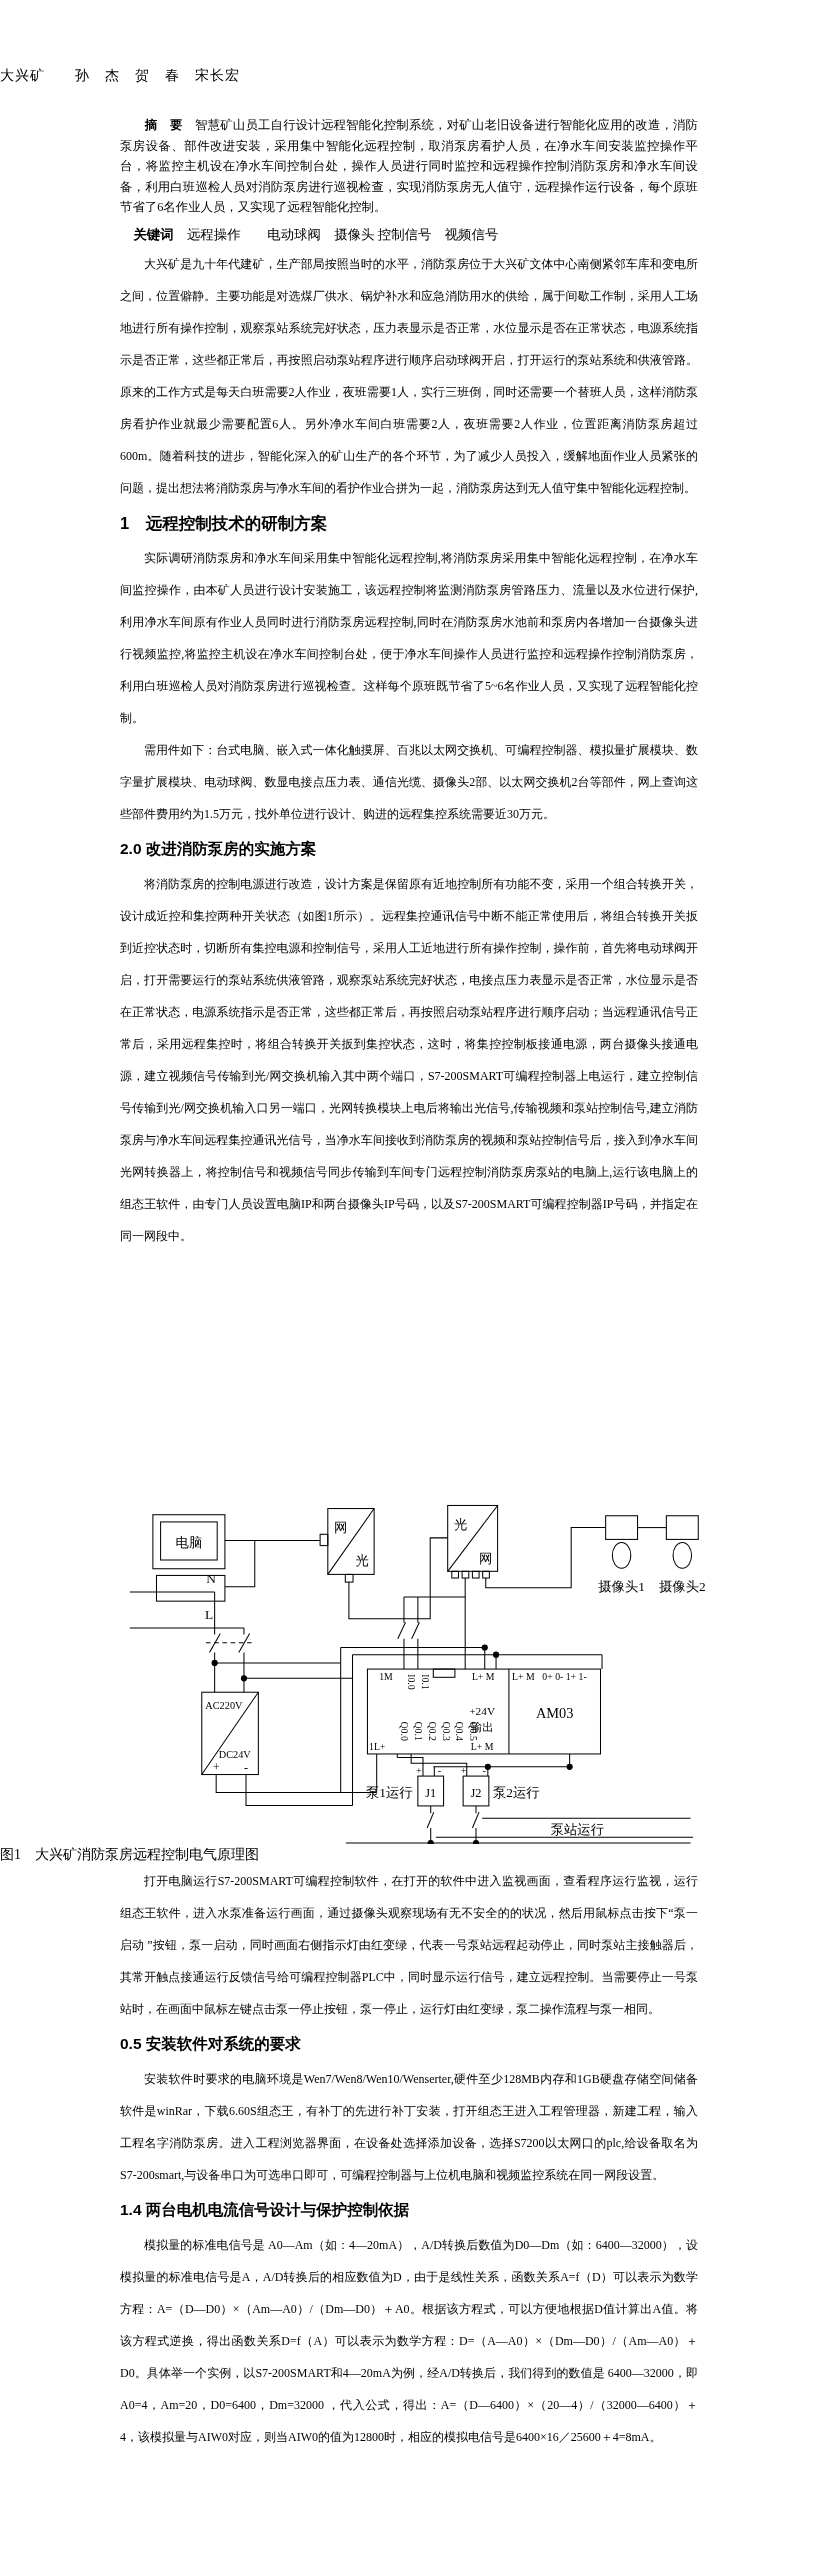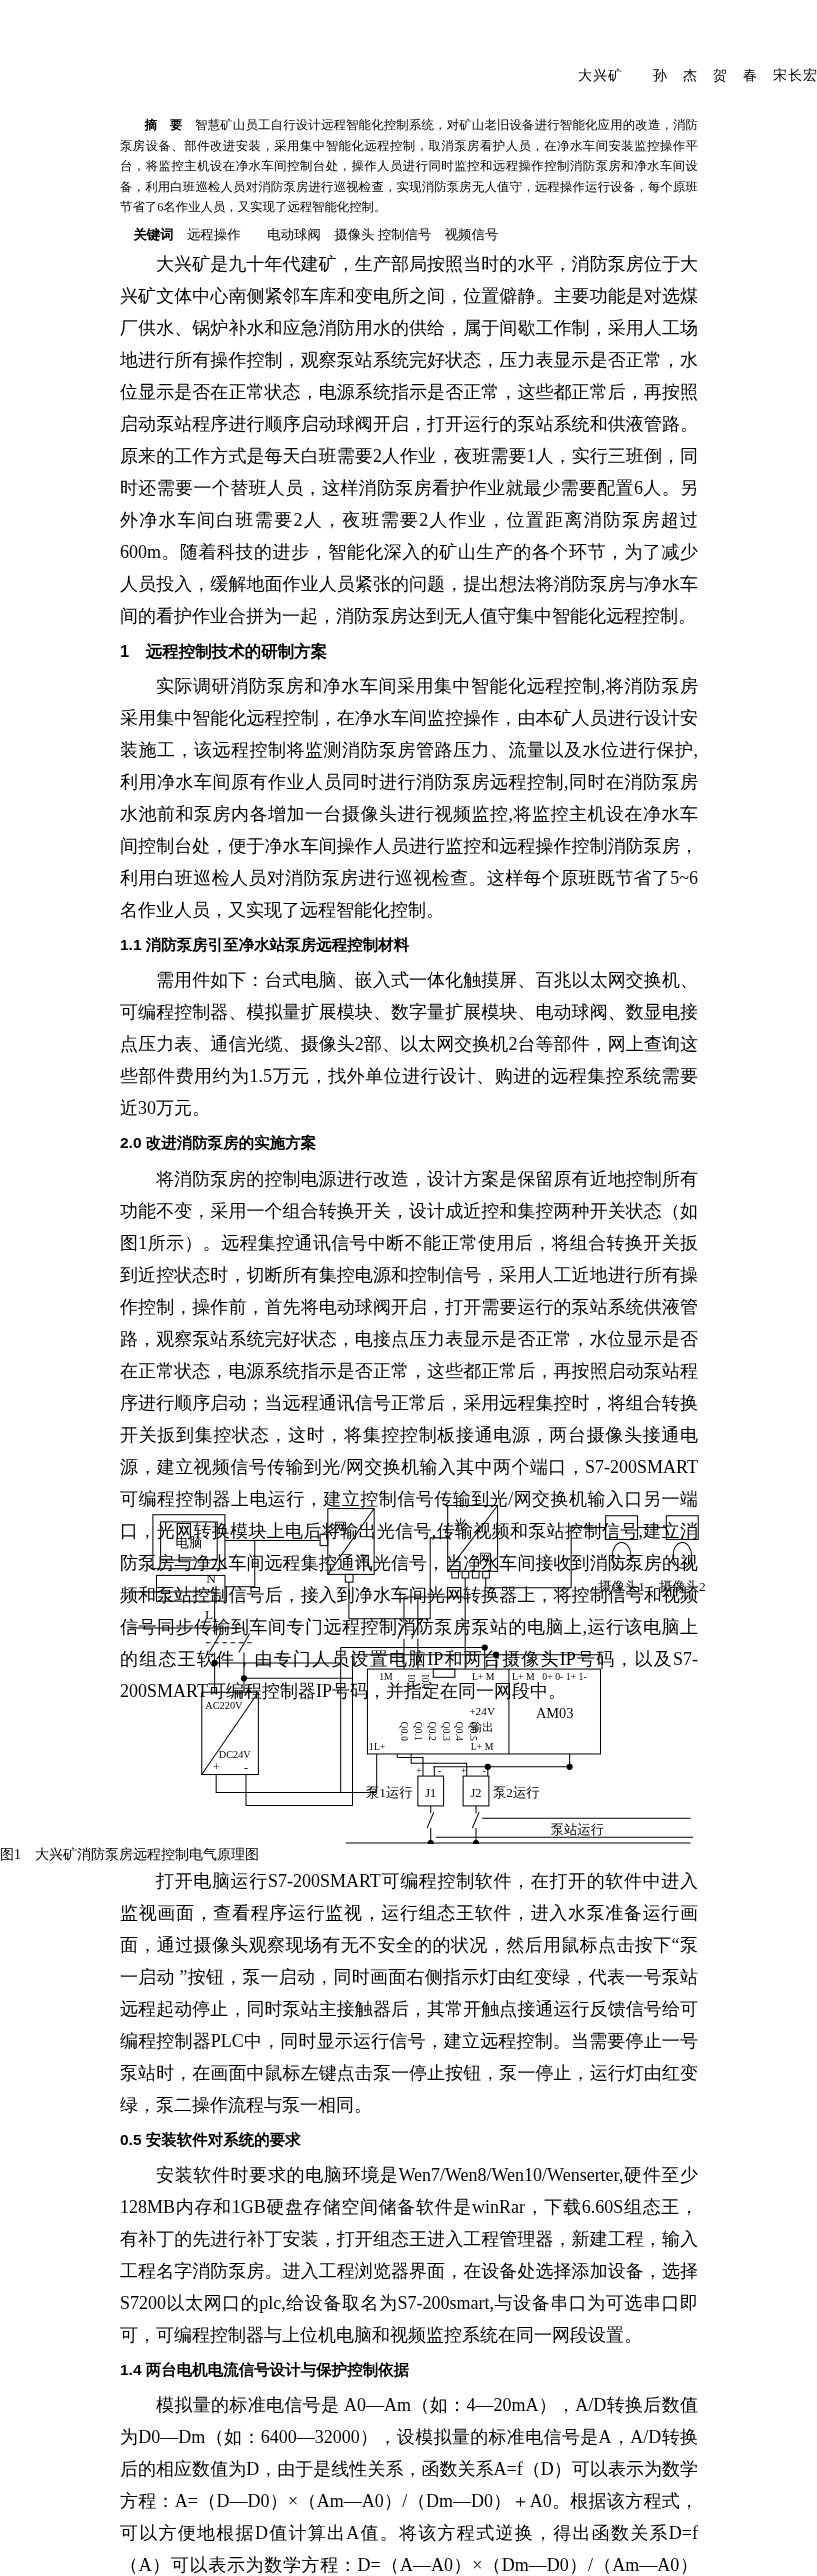--- a/index.html
+++ b/index.html
@@ -10,36 +10,36 @@
     color:#000000;
     font-family:"Liberation Serif","DejaVu Serif",serif;
     overflow:hidden;
   }
   .title{
     position:absolute;top:7.2px;left:0;width:818px;
     text-align:center;font-size:28px;font-weight:bold;letter-spacing:3.1px;
   }
   .byline{
     position:absolute;top:67px;left:0;width:818px;
-    text-align:right;font-size:14px;letter-spacing:1px;
+    text-align:left;font-size:14px;letter-spacing:1px;
   }
   .abstract{
     position:absolute;top:115px;left:120px;width:578px;
     font-size:12.4px;line-height:20.6px;text-align:justify;text-indent:2em;
   }
   .abstract b, .kw b{font-family:Liberation Sans, sans-serif;}
   .kw{
     position:absolute;top:226px;left:120px;width:578px;
     font-size:13.4px;line-height:17.5px;text-indent:1em;
   }
   .block{position:absolute;left:120px;width:578px;}
   .block1{top:248px;}
   .block2{top:1865px;}
   .block p{
-    margin:0;font-size:18px;line-height:32px;
+    margin:0;font-size:12px;line-height:32px;
     text-align:justify;text-indent:2em;
   }
   h2.sec, h3.sub{
     margin:3.1px 0 3.1px 0;font-size:16.5px;line-height:32px;font-weight:bold;
     font-family:"Liberation Sans","DejaVu Sans",sans-serif;
   }
   h3.sub{font-size:15.5px;}
   .figure{
     position:absolute;top:1489px;left:124px;width:598px;height:355px;
   }
@@ -58,21 +58,20 @@
   <div class="byline">大兴矿　　孙　杰　贺　春　宋长宏</div>
 
   <div class="abstract"><b>摘　要</b>　<span>智慧矿山员工自行设计远程智能化控制系统，对矿山老旧设备进行智能化应用的改造，消防泵房设备、部件改进安装，采用集中智能化远程控制，取消泵房看护人员，在净水车间安装监控操作平台，将监控主机设在净水车间控制台处，操作人员进行同时监控和远程操作控制消防泵房和净水车间设备，利用白班巡检人员对消防泵房进行巡视检查，实现消防泵房无人值守，远程操作运行设备，每个原班节省了6名作业人员，又实现了远程智能化控制。</span></div>
 
   <div class="kw"><b>关键词</b><span>　远程操作　　电动球阀　摄像头 控制信号　视频信号</span></div>
 
   <div class="block block1">
     <p>大兴矿是九十年代建矿，生产部局按照当时的水平，消防泵房位于大兴矿文体中心南侧紧邻车库和变电所之间，位置僻静。主要功能是对选煤厂供水、锅炉补水和应急消防用水的供给，属于间歇工作制，采用人工场地进行所有操作控制，观察泵站系统完好状态，压力表显示是否正常，水位显示是否在正常状态，电源系统指示是否正常，这些都正常后，再按照启动泵站程序进行顺序启动球阀开启，打开运行的泵站系统和供液管路。原来的工作方式是每天白班需要2人作业，夜班需要1人，实行三班倒，同时还需要一个替班人员，这样消防泵房看护作业就最少需要配置6人。另外净水车间白班需要2人，夜班需要2人作业，位置距离消防泵房超过600m。随着科技的进步，智能化深入的矿山生产的各个环节，为了减少人员投入，缓解地面作业人员紧张的问题，提出想法将消防泵房与净水车间的看护作业合拼为一起，消防泵房达到无人值守集中智能化远程控制。</p>
     <h2 class="sec">1　远程控制技术的研制方案</h2>
     <p>实际调研消防泵房和净水车间采用集中智能化远程控制,将消防泵房采用集中智能化远程控制，在净水车间监控操作，由本矿人员进行设计安装施工，该远程控制将监测消防泵房管路压力、流量以及水位进行保护,利用净水车间原有作业人员同时进行消防泵房远程控制,同时在消防泵房水池前和泵房内各增加一台摄像头进行视频监控,将监控主机设在净水车间控制台处，便于净水车间操作人员进行监控和远程操作控制消防泵房，利用白班巡检人员对消防泵房进行巡视检查。这样每个原班既节省了5~6名作业人员，又实现了远程智能化控制。</p>
-    <h3 class="sub">1.1 消防泵房引至净水站泵房远程控制材料</h3>
     <p>需用件如下：台式电脑、嵌入式一体化触摸屏、百兆以太网交换机、可编程控制器、模拟量扩展模块、数字量扩展模块、电动球阀、数显电接点压力表、通信光缆、摄像头2部、以太网交换机2台等部件，网上查询这些部件费用约为1.5万元，找外单位进行设计、购进的远程集控系统需要近30万元。</p>
     <h3 class="sub">2.0 改进消防泵房的实施方案</h3>
     <p>将消防泵房的控制电源进行改造，设计方案是保留原有近地控制所有功能不变，采用一个组合转换开关，设计成近控和集控两种开关状态（如图1所示）。远程集控通讯信号中断不能正常使用后，将组合转换开关扳到近控状态时，切断所有集控电源和控制信号，采用人工近地进行所有操作控制，操作前，首先将电动球阀开启，打开需要运行的泵站系统供液管路，观察泵站系统完好状态，电接点压力表显示是否正常，水位显示是否在正常状态，电源系统指示是否正常，这些都正常后，再按照启动泵站程序进行顺序启动；当远程通讯信号正常后，采用远程集控时，将组合转换开关扳到集控状态，这时，将集控控制板接通电源，两台摄像头接通电源，建立视频信号传输到光/网交换机输入其中两个端口，S7-200SMART可编程控制器上电运行，建立控制信号传输到光/网交换机输入口另一端口，光网转换模块上电后将输出光信号,传输视频和泵站控制信号,建立消防泵房与净水车间远程集控通讯光信号，当净水车间接收到消防泵房的视频和泵站控制信号后，接入到净水车间光网转换器上，将控制信号和视频信号同步传输到车间专门远程控制消防泵房泵站的电脑上,运行该电脑上的组态王软件，由专门人员设置电脑IP和两台摄像头IP号码，以及S7-200SMART可编程控制器IP号码，并指定在同一网段中。</p>
   </div>
 
   <svg class="figure" viewBox="0 0 1160 690" xmlns="http://www.w3.org/2000/svg" fill="none" stroke="#000" stroke-width="2">
 
     <g>
       <rect x="55" y="50" width="140" height="105"></rect>
       <rect x="70" y="64" width="110" height="74"></rect>

